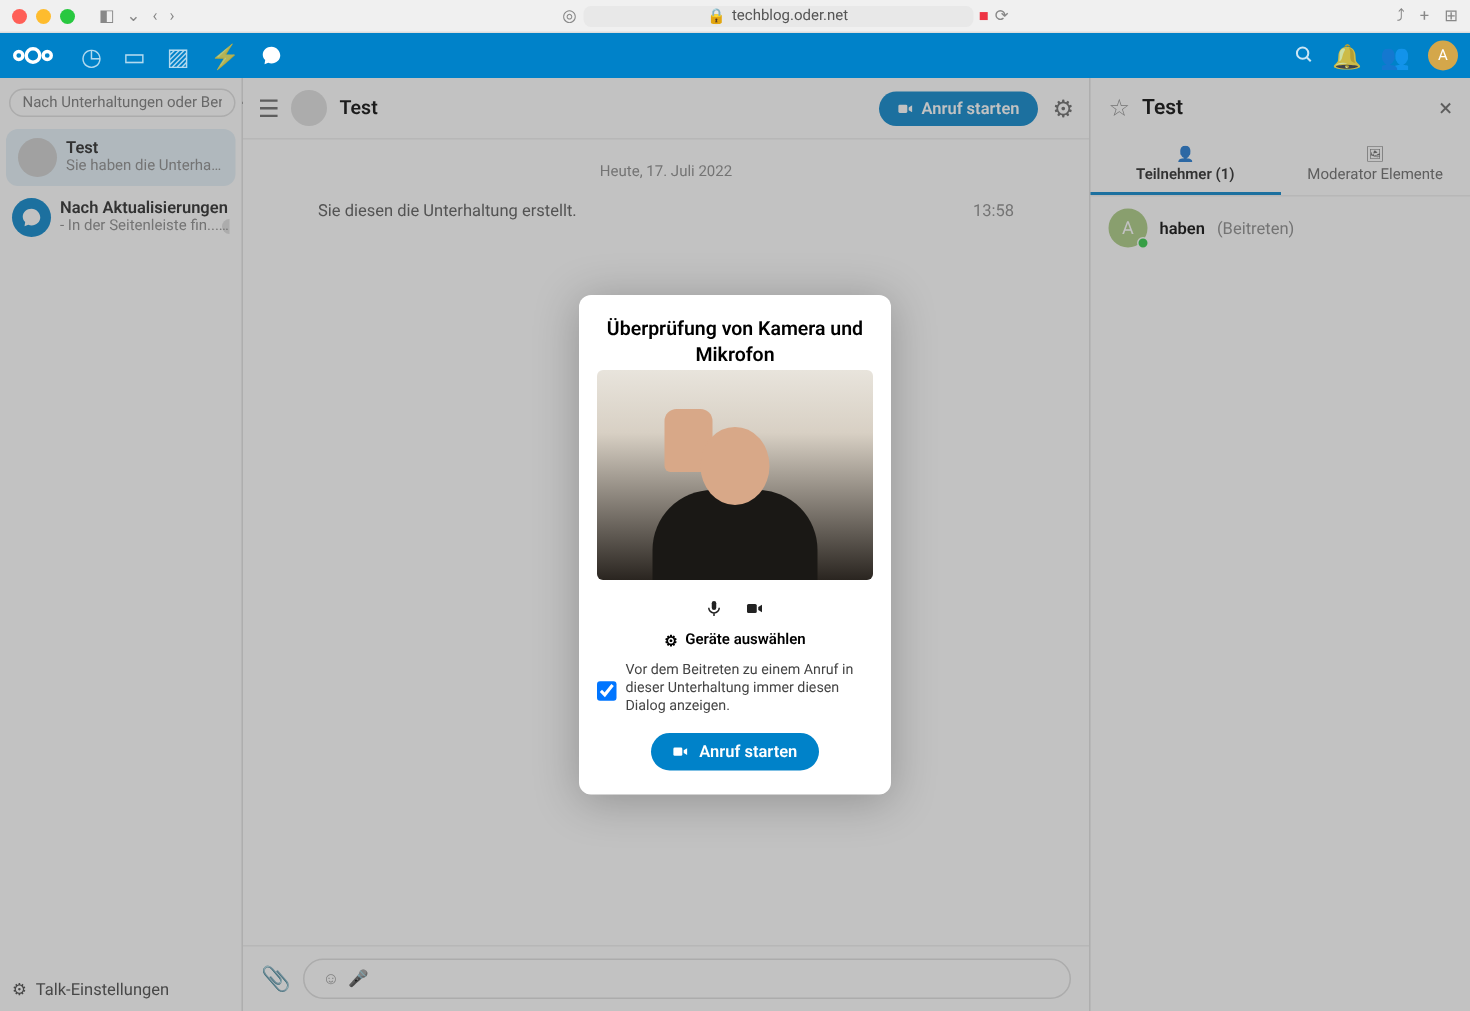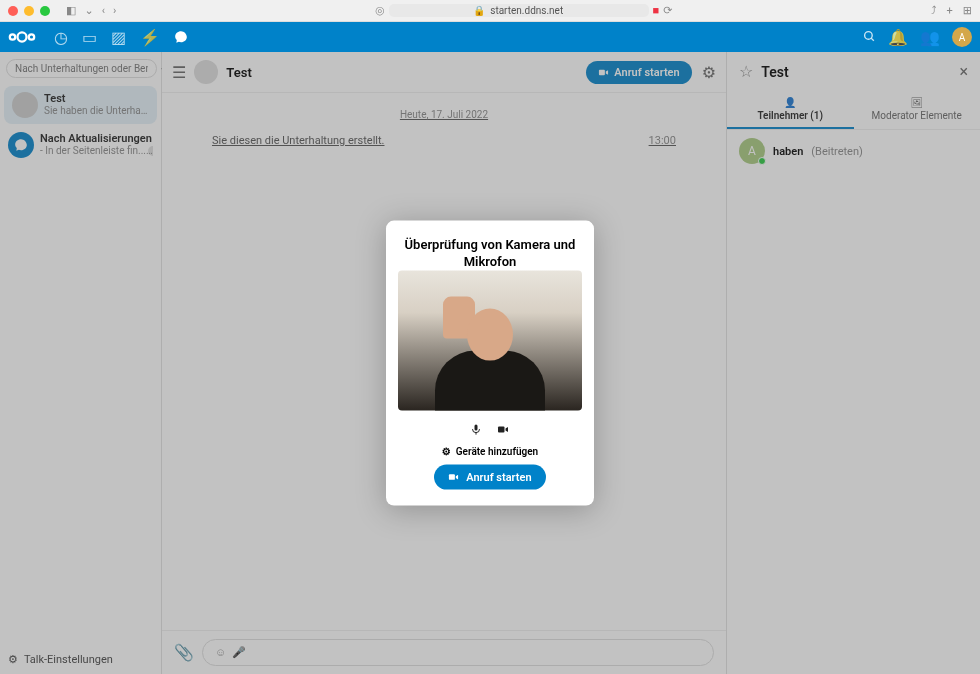--- a/index.html
+++ b/index.html
@@ -46,21 +46,21 @@
 .badge { background: #ddd; border-radius: 8px; padding: 0 4px; font-size: 9px; color: #444; margin-left: 2px; }
 .sidebar-footer { margin-top: auto; padding: 8px; font-size: 11px; color: #444; display: flex; align-items: center; gap: 6px; cursor: pointer; }
 
 
 .chat { flex: 1; display: flex; flex-direction: column; background: #fff; }
 .chat-header { display: flex; align-items: center; padding: 8px 10px; gap: 8px; border-bottom: 1px solid #eee; }
 .chat-avatar { width: 24px; height: 24px; border-radius: 50%; background: #ddd; }
 .chat-title { font-size: 13px; font-weight: 600; }
 .chat-header-right { margin-left: auto; display: flex; gap: 10px; align-items: center; }
 .call-btn { background: #0082c9; color: white; border: none; border-radius: 14px; padding: 5px 12px; font-size: 11px; font-weight: 600; display: flex; align-items: center; gap: 5px; cursor: pointer; }
-.chat-body { flex: 1; padding: 16px 50px; font-size: 11px; color: #555; text-decoration: underline; }
+.chat-body { flex: 1; padding: 16px 50px; font-size: 11px; color: #555; }
 .date-sep { text-align: center; font-size: 10px; color: #888; margin-bottom: 14px; }
 .msg-row { display: flex; justify-content: space-between; }
 .chat-input-row { display: flex; align-items: center; padding: 8px 12px; gap: 8px; border-top: 1px solid #eee; }
 .chat-input { flex: 1; border: 1px solid #ddd; border-radius: 16px; padding: 6px 12px; font-size: 11px; color: #888; display: flex; align-items: center; gap: 6px; }
 
 
 .right-panel { width: 254px; background: #fff; border-left: 1px solid #e0e0e0; display: flex; flex-direction: column; }
 .rp-header { display: flex; align-items: center; padding: 10px 12px; gap: 8px; }
 .rp-title { font-size: 14px; font-weight: 600; }
 .rp-close { margin-left: auto; font-size: 16px; color: #666; cursor: pointer; }
@@ -100,21 +100,21 @@
   <div class="browser-nav">
     <span>◧</span>
     <span>⌄</span>
     <span>‹</span>
     <span>›</span>
   </div>
   <div class="url-bar">
     <span style="color:#888;">◎</span>
     <div class="url-box">
       <span>🔒</span>
-      <span>starten.ddns.net</span>
+      <span>techblog.oder.net</span>
     </div>
     <span style="color:#e34;">■</span>
     <span style="color:#888;">⟳</span>
   </div>
   <div class="browser-right">
     <span>⤴</span>
     <span>+</span>
     <span>⊞</span>
   </div>
 </div>
@@ -201,21 +201,21 @@
             </svg>
           <span>Anruf starten</span>
         </button>
         <span style="color:#666;">⚙</span>
       </div>
     </div>
     <div class="chat-body">
       <div class="date-sep">Heute, 17. Juli 2022</div>
       <div class="msg-row">
         <span>Sie diesen die Unterhaltung erstellt.</span>
-        <span style="color:#888;">13:00</span>
+        <span style="color:#888;">13:58</span>
       </div>
     </div>
     <div class="chat-input-row">
       <span style="color:#666;">📎</span>
       <div class="chat-input">
         <span style="color:#999;">☺</span>
         <span style="color:#666;">🎤</span>
       </div>
     </div>
   </div>
@@ -264,21 +264,25 @@
       </span>
       <span>
         <svg width="14" height="12" viewBox="0 0 24 24" fill="#222">
             <rect x="2" y="6" width="13" height="12" rx="2"></rect>
             <path d="M17 10l5-3v10l-5-3z"></path>
           </svg>
       </span>
     </div>
     <div class="device-select">
       <span>⚙</span>
-      <span>Geräte hinzufügen</span>
+      <span>Geräte auswählen</span>
+    </div>
+    <div class="modal-check-row">
+      <input type="checkbox" checked="" style="">
+      <span>Vor dem Beitreten zu einem Anruf in dieser Unterhaltung immer diesen Dialog anzeigen.</span>
     </div>
     <button class="modal-btn">
       <svg width="11" height="11" viewBox="0 0 24 24" fill="white">
           <rect x="2" y="6" width="13" height="12" rx="2"></rect>
           <path d="M17 10l5-3v10l-5-3z"></path>
         </svg>
       <span>Anruf starten</span>
     </button>
   </div>
 </div>

